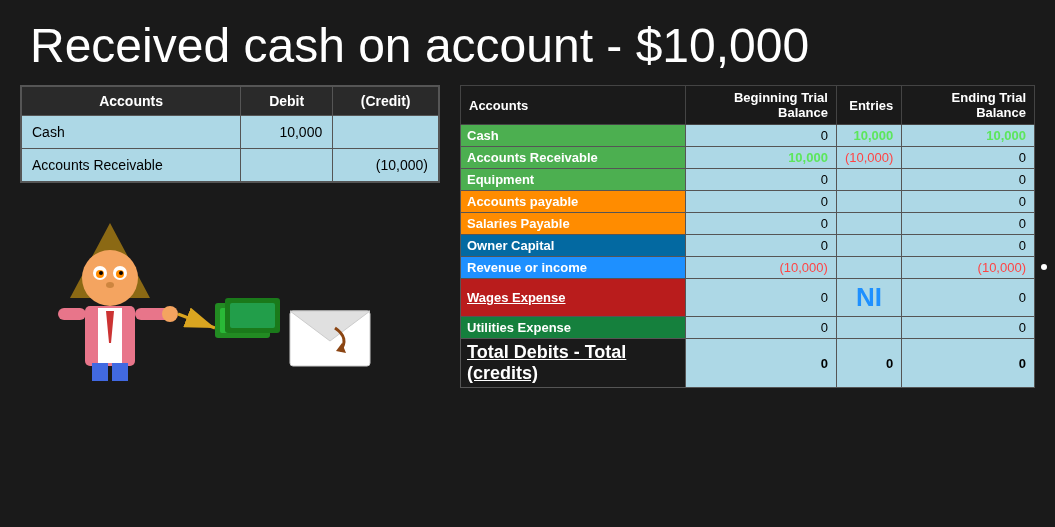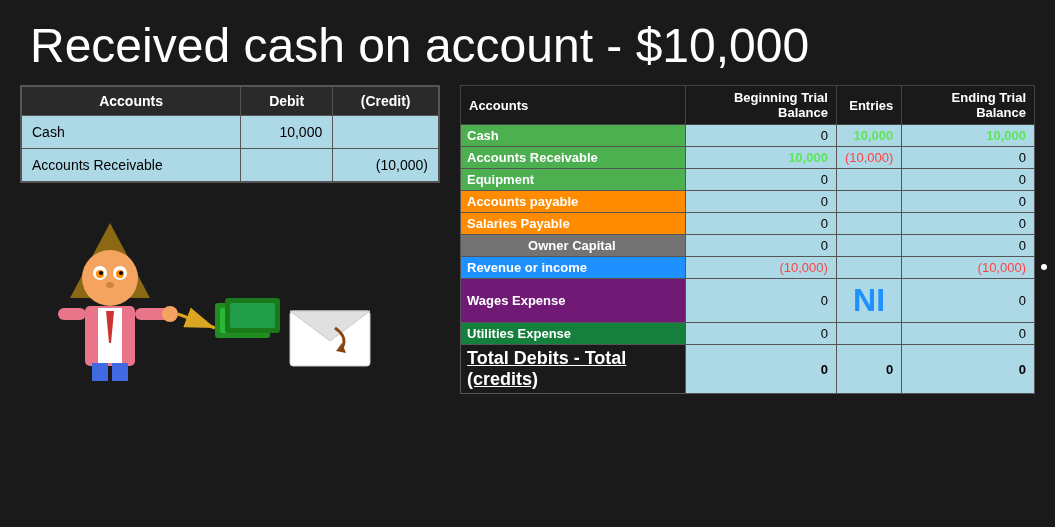--- a/index.html
+++ b/index.html
@@ -103,23 +103,23 @@
       color: #000;
       text-align: right;
     }
 
     .row-cash td.label { background: #4caf50; }
     .row-ar td.label { background: #4caf50; }
     .row-supplies td.label { background: #4caf50; }
     .row-equipment td.label { background: #4caf50; }
     .row-ap td.label { background: #ff8c00; }
     .row-sp td.label { background: #ff8c00; }
-    .row-oc td.label { background: #737373; text-align: center; }
+    .row-oc td.label { background: #0369a1; }
     .row-rev td.label { background: #1e90ff; }
-    .row-wages td.label { background: #701a75; }
+    .row-wages td.label { background: #b91c1c; text-decoration: underline; }
     .row-util td.label { background: #15803d; }
     .row-total td.label { background: #1a1a1a; color: white; font-weight: bold; }
     .row-total td.value {
       background: #add8e6;
       color: #000;
       font-weight: bold;
       text-align: right;
     }
 
     .ni-cell {
@@ -282,21 +282,21 @@
         <tr class="row-rev">
           <td class="label">Revenue or income</td>
           <td class="value" style="color:#ff4444;">(10,000)</td>
           <td class="value"></td>
           <td class="value" style="color:#ff4444;">(10,000)</td>
         </tr>
 
         <tr class="row-wages">
           <td class="label">Wages Expense</td>
           <td class="value">0</td>
-          <td class="ni-cell" style="font-size:32px;font-weight:900;color:#1e90ff;text-align:center;">NI</td>
+          <td class="ni-cell" style="font-size:26px;font-weight:900;color:#1e90ff;text-align:center;">NI</td>
           <td class="value">0</td>
         </tr>
 
         <tr class="row-util">
           <td class="label">Utilities Expense</td>
           <td class="value">0</td>
           <td class="value"></td>
           <td class="value">0</td>
         </tr>
 

